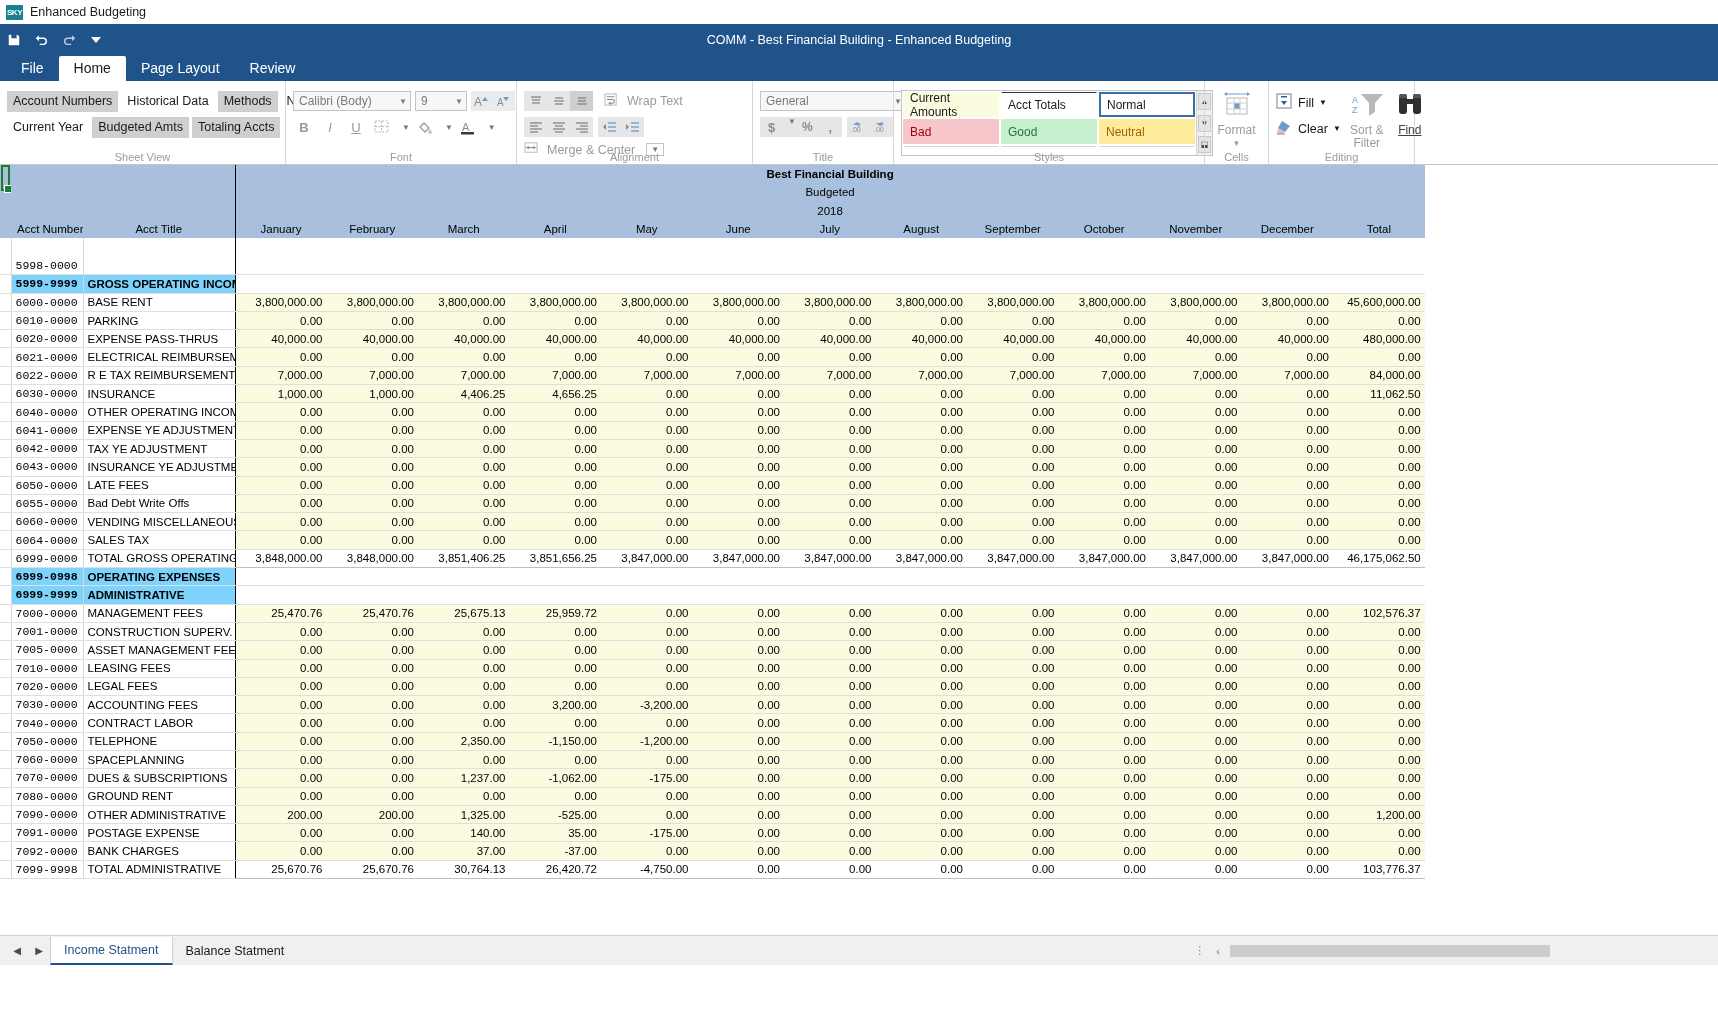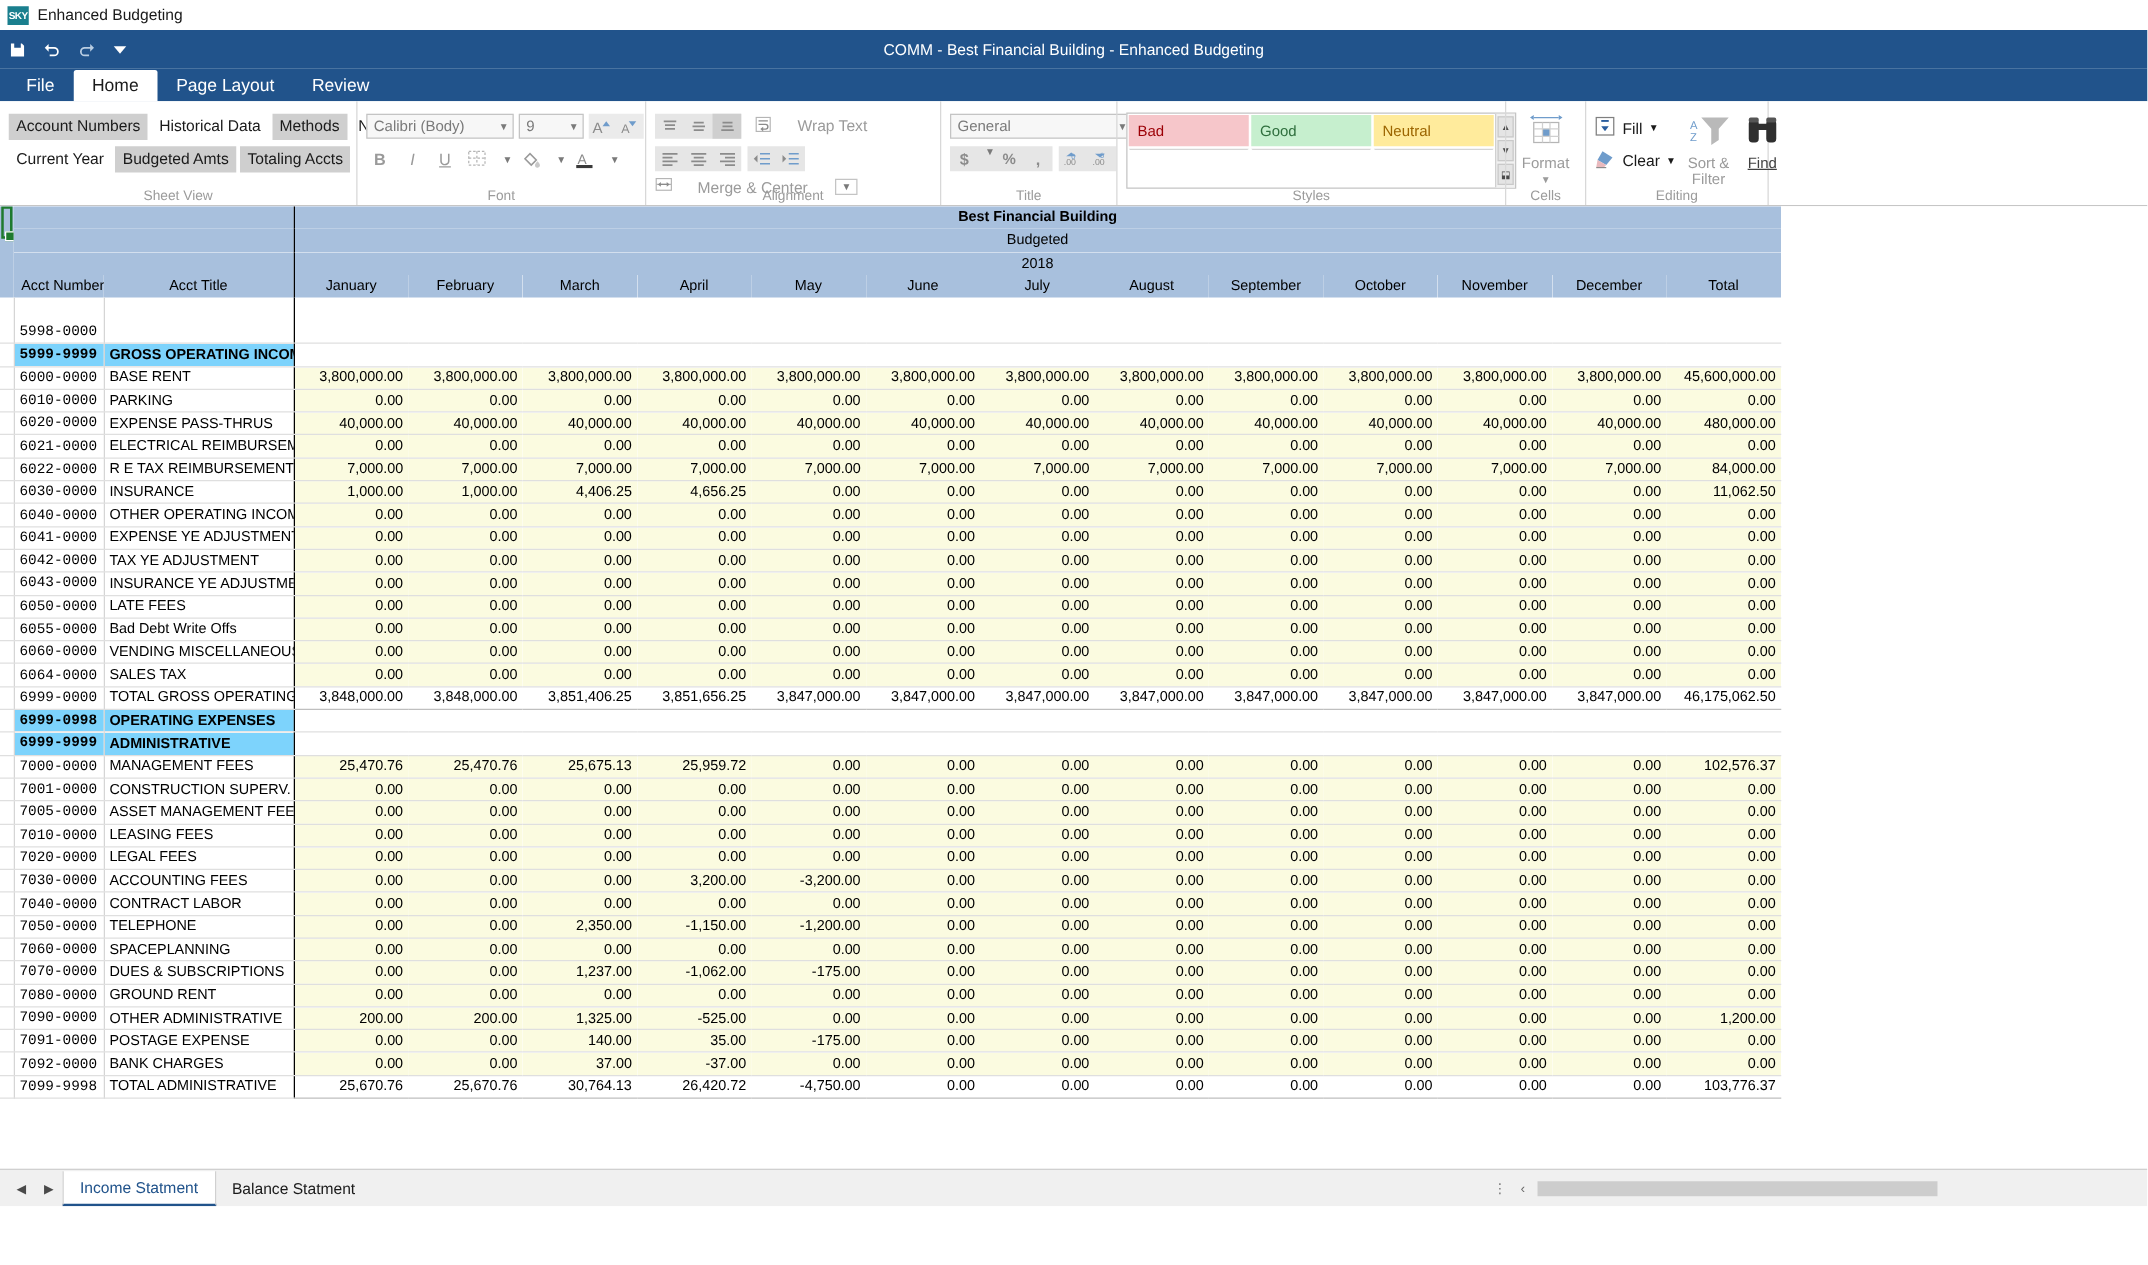--- a/index.html
+++ b/index.html
@@ -85,21 +85,21 @@
   .grpbox { background: #ebebeb; display: flex; }
 
   
   .align-rows { display: flex; flex-direction: column; gap: 6px; padding-top: 6px; }
   .align-row { display: flex; align-items: center; gap: 5px; }
   .align-chunk { display: flex; background: #e6e6e6; }
   .ic {
     width: 23px; height: 20px; display: flex; align-items: center; justify-content: center;
     cursor: default;
   }
-  .wrapbtn { display: flex; align-items: center; gap: 19px; font-size: 12.5px; color: #9b9b9b; padding-left: 6px; }
+  .wrapbtn { display: flex; align-items: center; gap: 8px; font-size: 12.5px; color: #9b9b9b; padding-left: 6px; }
 
   
   .num-rows { display: flex; flex-direction: column; gap: 6px; padding-top: 6px; }
   .num-row { display: flex; align-items: center; gap: 5px; }
 
   
   .gallery {
     border: 1px solid #c4c4c4; background: #fff; display: flex; margin-top: 5px;
   }
   .gal-cells { display: flex; flex-direction: column; }
@@ -476,20 +476,25 @@
         </div>
       </div>
     </div>
     <div class="rgroup-label">Title</div>
   </div>
 
   <div class="rgroup" style="width:311px">
     <div class="rg-body">
       <div class="gallery">
         <div class="gal-cells">
+          <div class="gal-row">
+            <div class="gal-cell" style="background:#fbfbe0">Current Amounts</div>
+            <div class="gal-cell" style="background:#ffffff;border-top:1px solid #3a3a3a">Acct Totals</div>
+            <div class="gal-cell" style="background:#ffffff;border:2px solid #3a6ea5">Normal</div>
+          </div>
           <div class="gal-row">
             <div class="gal-cell" style="background:#f6c6ca;color:#9c0006">Bad</div>
             <div class="gal-cell" style="background:#c6efce;color:#2f6f3e">Good</div>
             <div class="gal-cell" style="background:#ffeb9c;color:#9c6500">Neutral</div>
           </div>
           <div class="gal-row">
             <div class="gal-cell" style="background:#ffffff;border-top:1px solid #d5d5d5;height:8px"></div>
             <div class="gal-cell" style="background:#ffffff;border-top:1px solid #d5d5d5;height:8px"></div>
             <div class="gal-cell" style="background:#ffffff;border-top:1px solid #d5d5d5;height:8px"></div>
           </div>

